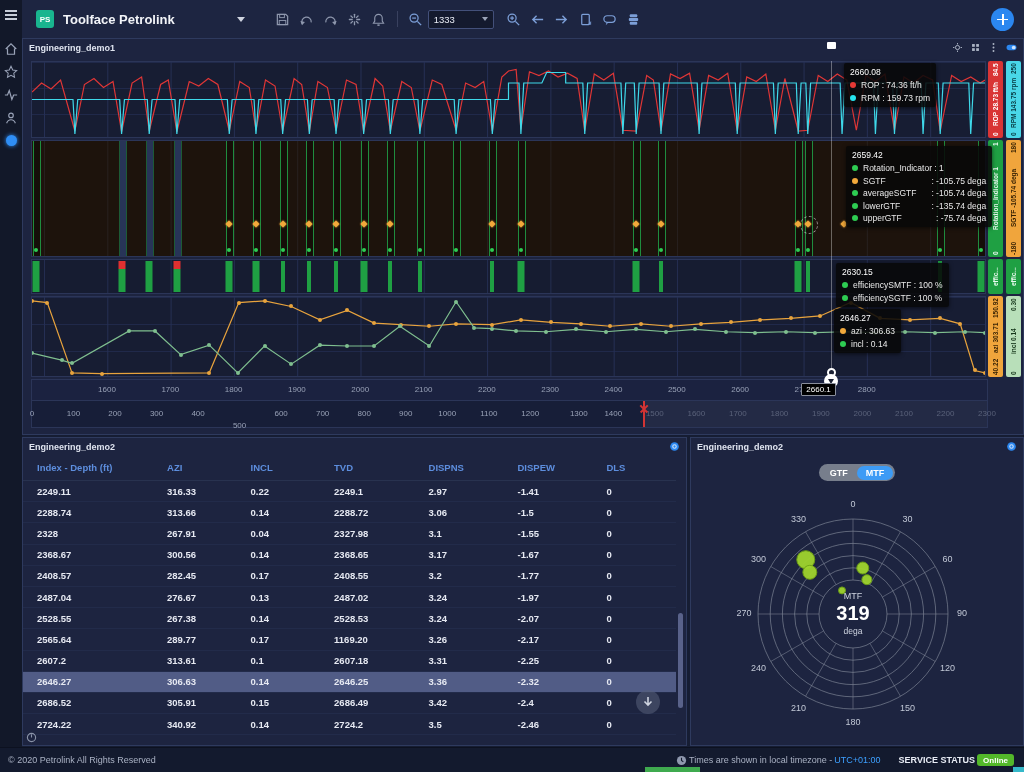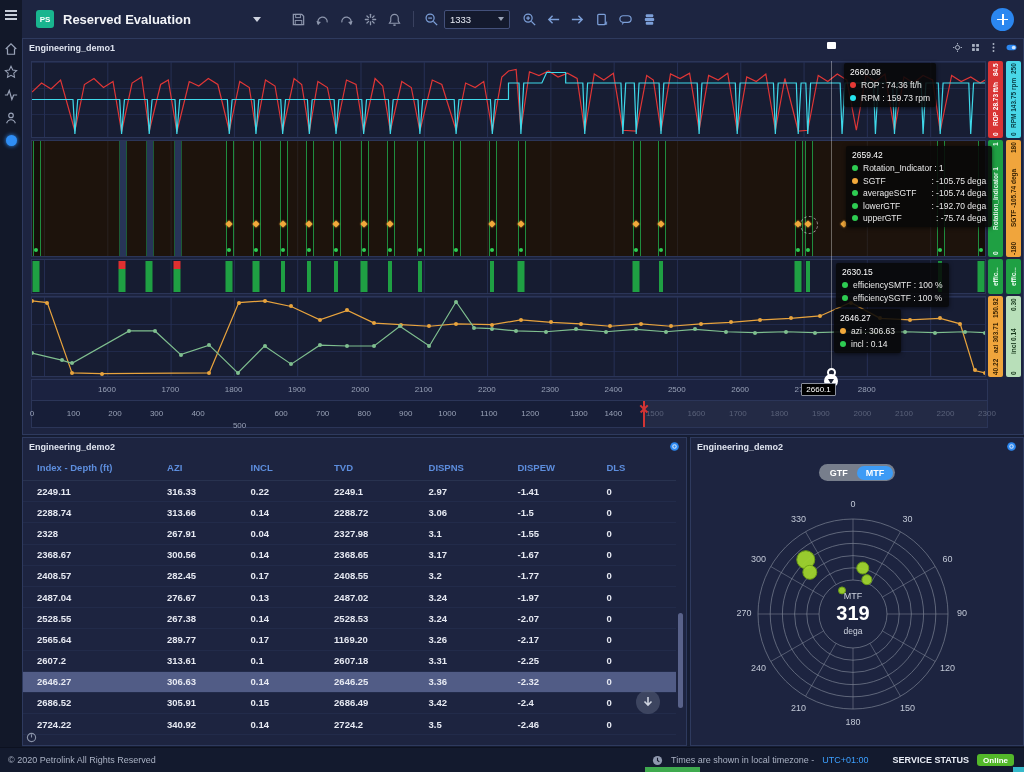--- a/index.html
+++ b/index.html
@@ -125,21 +125,21 @@
   #polar-panel{left:690px;top:437px;width:334px;height:309px;}
   .toggle{margin:9px auto 0;width:max-content;display:flex;background:#777e8c;border-radius:10px;padding:1.5px;cursor:pointer;}
   .toggle span{font-size:9px;font-weight:bold;color:#fff;padding:2px 9px;border-radius:9px;}
   .toggle span.on{background:#3d9bf5;}
   #polar-wrap{position:absolute;left:42px;top:56px;width:240px;height:240px;}
 
   
   .footer{position:absolute;left:0;bottom:0;width:1024px;height:24px;background:#131a2e;border-top:1px solid #0c1120;
           display:flex;align-items:center;font-size:9px;color:#aab2c4;z-index:50;}
   .footer .left{margin-left:8px;}
-  .footer .right{margin-left:auto;margin-right:10px;display:flex;align-items:center;gap:8px;}
+  .footer .right{margin-left:auto;margin-right:10px;display:flex;align-items:center;gap:2px;}
   .tz{color:#3da0ff;}
   .svc{font-weight:bold;color:#e8ecf5;margin-left:16px;}
   .pill{background:#53b82a;color:#fff;font-size:8px;font-weight:bold;border-radius:3px;padding:1.5px 6px;}
   .strip{position:absolute;bottom:0;height:5px;z-index:60;}
 </style>
 </head>
 <body>
 
 <div class="app">
 
@@ -173,21 +173,21 @@
           <path d="M3 14c1-3 3-4 5-4s4 1 5 4" fill="none" stroke="#9aa3b8" stroke-width="1.3"></path>
         </svg>
       </div>
     <div class="sb-item">
         <span class="sb-dot"></span>
       </div>
   </div>
 
   <div class="topbar">
     <span class="app-ico">PS</span>
-    <span class="tb-title">Reserved Evaluation</span>
+    <span class="tb-title">Toolface Petrolink</span>
     <span class="tb-caret"></span>
     <span style="width:26px"></span>
     <span class="tbi">
         <svg viewBox="0 0 16 16">
           <path d="M2.5 2.5h9l2 2v9h-11z" fill="none" stroke="#8f98ae" stroke-width="1.3"></path>
           <rect x="5" y="2.5" width="5" height="3.5" fill="none" stroke="#8f98ae"></rect>
           <rect x="4.5" y="9" width="7" height="4.5" fill="none" stroke="#8f98ae"></rect>
         </svg>
       </span>
     <span class="tbi">
@@ -595,21 +595,21 @@
               <span class="val">: -105.75 dega</span>
             </div>
             <div class="row">
               <div class="dot" style="background: rgb(46, 204, 82);"></div>
               <span>averageSGTF</span>
               <span class="val">: -105.74 dega</span>
             </div>
             <div class="row">
               <div class="dot" style="background: rgb(46, 204, 82);"></div>
               <span>lowerGTF</span>
-              <span class="val">: -192.70 dega</span>
+              <span class="val">: -135.74 dega</span>
             </div>
             <div class="row">
               <div class="dot" style="background: rgb(46, 204, 82);"></div>
               <span>upperGTF</span>
               <span class="val">: -75.74 dega</span>
             </div>
           </div>
           <div class="ctip" style="left: 813px; top: 224px;">
             <div class="dep">2630.15</div>
             <div class="row">

